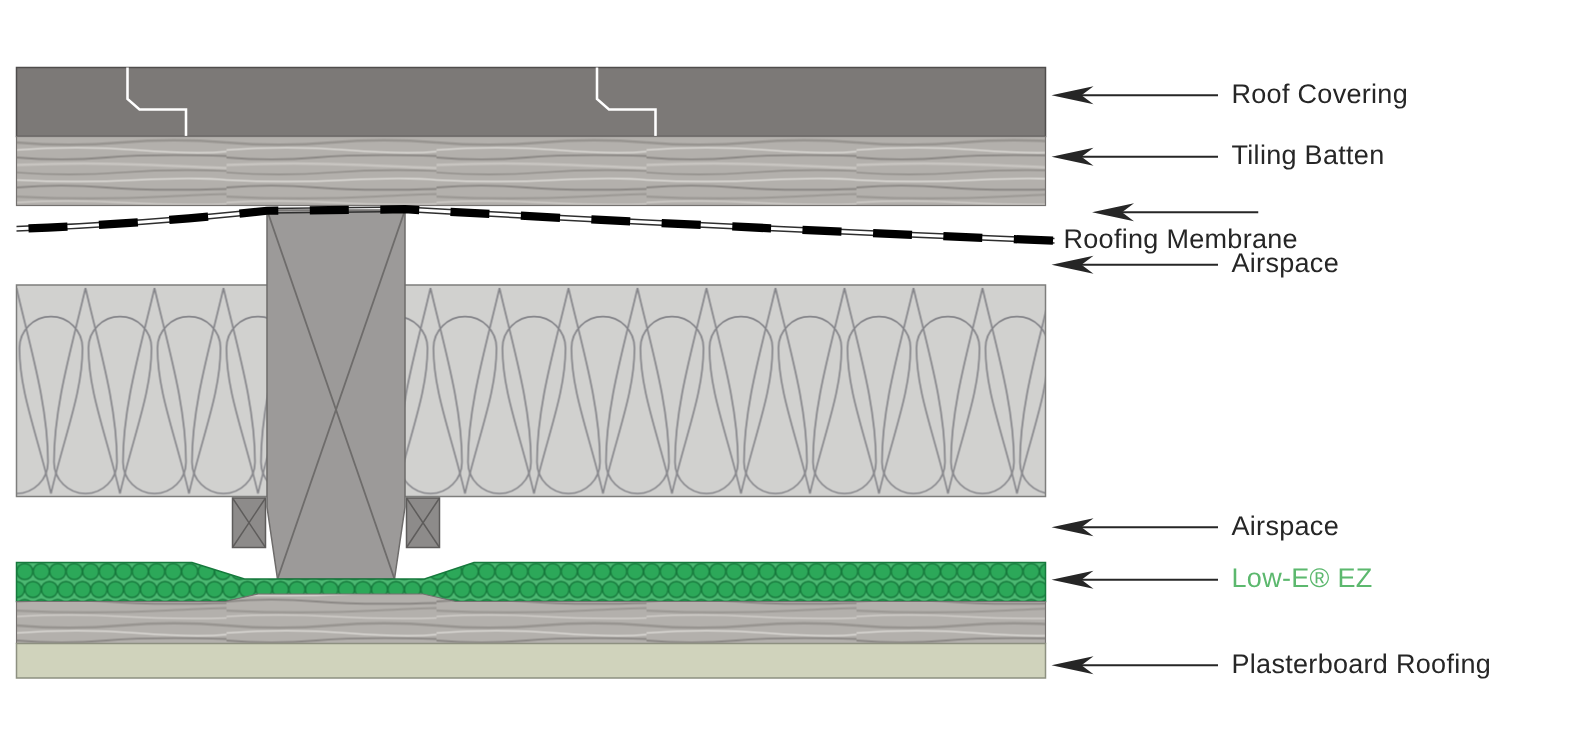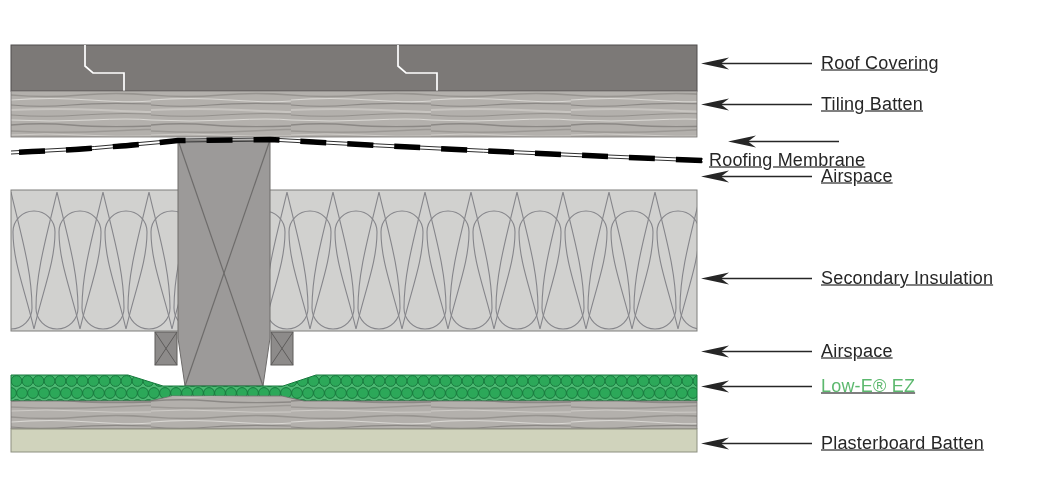--- a/index.html
+++ b/index.html
@@ -27,21 +27,20 @@
     overflow:hidden;
   }
   .diagram-svg{position:absolute;left:0;top:0;}
   .label-row{
     position:absolute;
     left:700px;
     display:flex;
     align-items:center;
     transform:translateY(-50%);
     white-space:nowrap;
-    text-decoration:underline;
   }
   .label-row .arrow{flex:0 0 auto;display:block;}
   .label-row .txt{
     margin-left:9px;
     font-size:18px;
     color:var(--label-text);
     letter-spacing:0.2px;
   }
   .label-row .txt.green{color:var(--label-highlight);text-align:center;}
 </style>
@@ -147,27 +146,20 @@
   </div>
 
   <div class="label-row" style="top: 176px;">
     <svg class="arrow" width="112" height="16" viewBox="0 0 112 16">
       <line x1="20" y1="8" x2="112" y2="8" stroke="var(--label-text,#262626)" stroke-width="1.3"></line>
       <polygon points="1,8 29,2 21,8 29,14" fill="var(--label-text,#262626)"></polygon>
     </svg>
     <span class="txt">Airspace</span>
   </div>
 
-  <div class="label-row" style="top: 278px;">
-    <svg class="arrow" width="112" height="16" viewBox="0 0 112 16">
-      <line x1="20" y1="8" x2="112" y2="8" stroke="var(--label-text,#262626)" stroke-width="1.3"></line>
-      <polygon points="1,8 29,2 21,8 29,14" fill="var(--label-text,#262626)"></polygon>
-    </svg>
-    <span class="txt">Secondary Insulation</span>
-  </div>
 
   <div class="label-row" style="top: 351px;">
     <svg class="arrow" width="112" height="16" viewBox="0 0 112 16">
       <line x1="20" y1="8" x2="112" y2="8" stroke="var(--label-text,#262626)" stroke-width="1.3"></line>
       <polygon points="1,8 29,2 21,8 29,14" fill="var(--label-text,#262626)"></polygon>
     </svg>
     <span class="txt">Airspace</span>
   </div>
 
   <div class="label-row" style="top: 386px;">
@@ -177,16 +169,16 @@
     </svg>
     <span class="txt green">Low-E® EZ</span>
   </div>
 
 
   <div class="label-row" style="top: 443px;">
     <svg class="arrow" width="112" height="16" viewBox="0 0 112 16">
       <line x1="20" y1="8" x2="112" y2="8" stroke="var(--label-text,#262626)" stroke-width="1.3"></line>
       <polygon points="1,8 29,2 21,8 29,14" fill="var(--label-text,#262626)"></polygon>
     </svg>
-    <span class="txt">Plasterboard Batten</span>
+    <span class="txt">Plasterboard Roofing</span>
   </div>
 
 </div>
 
 </body></html>

